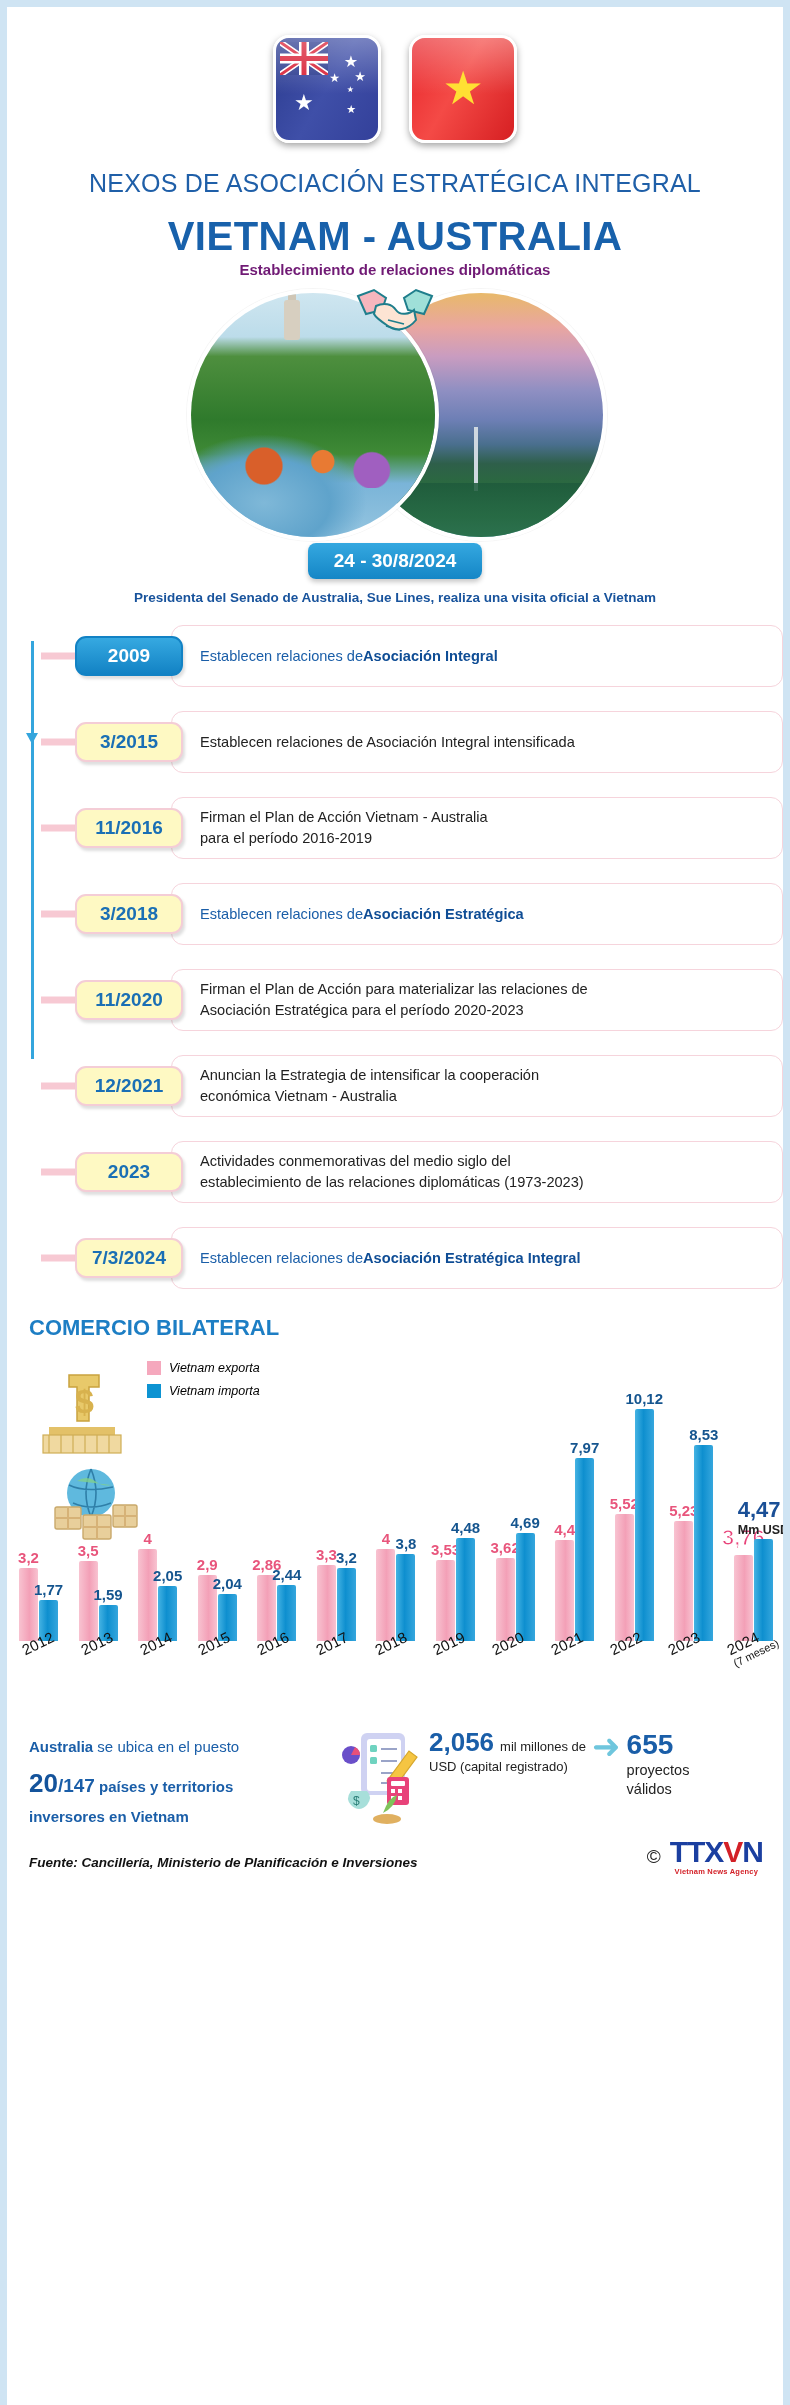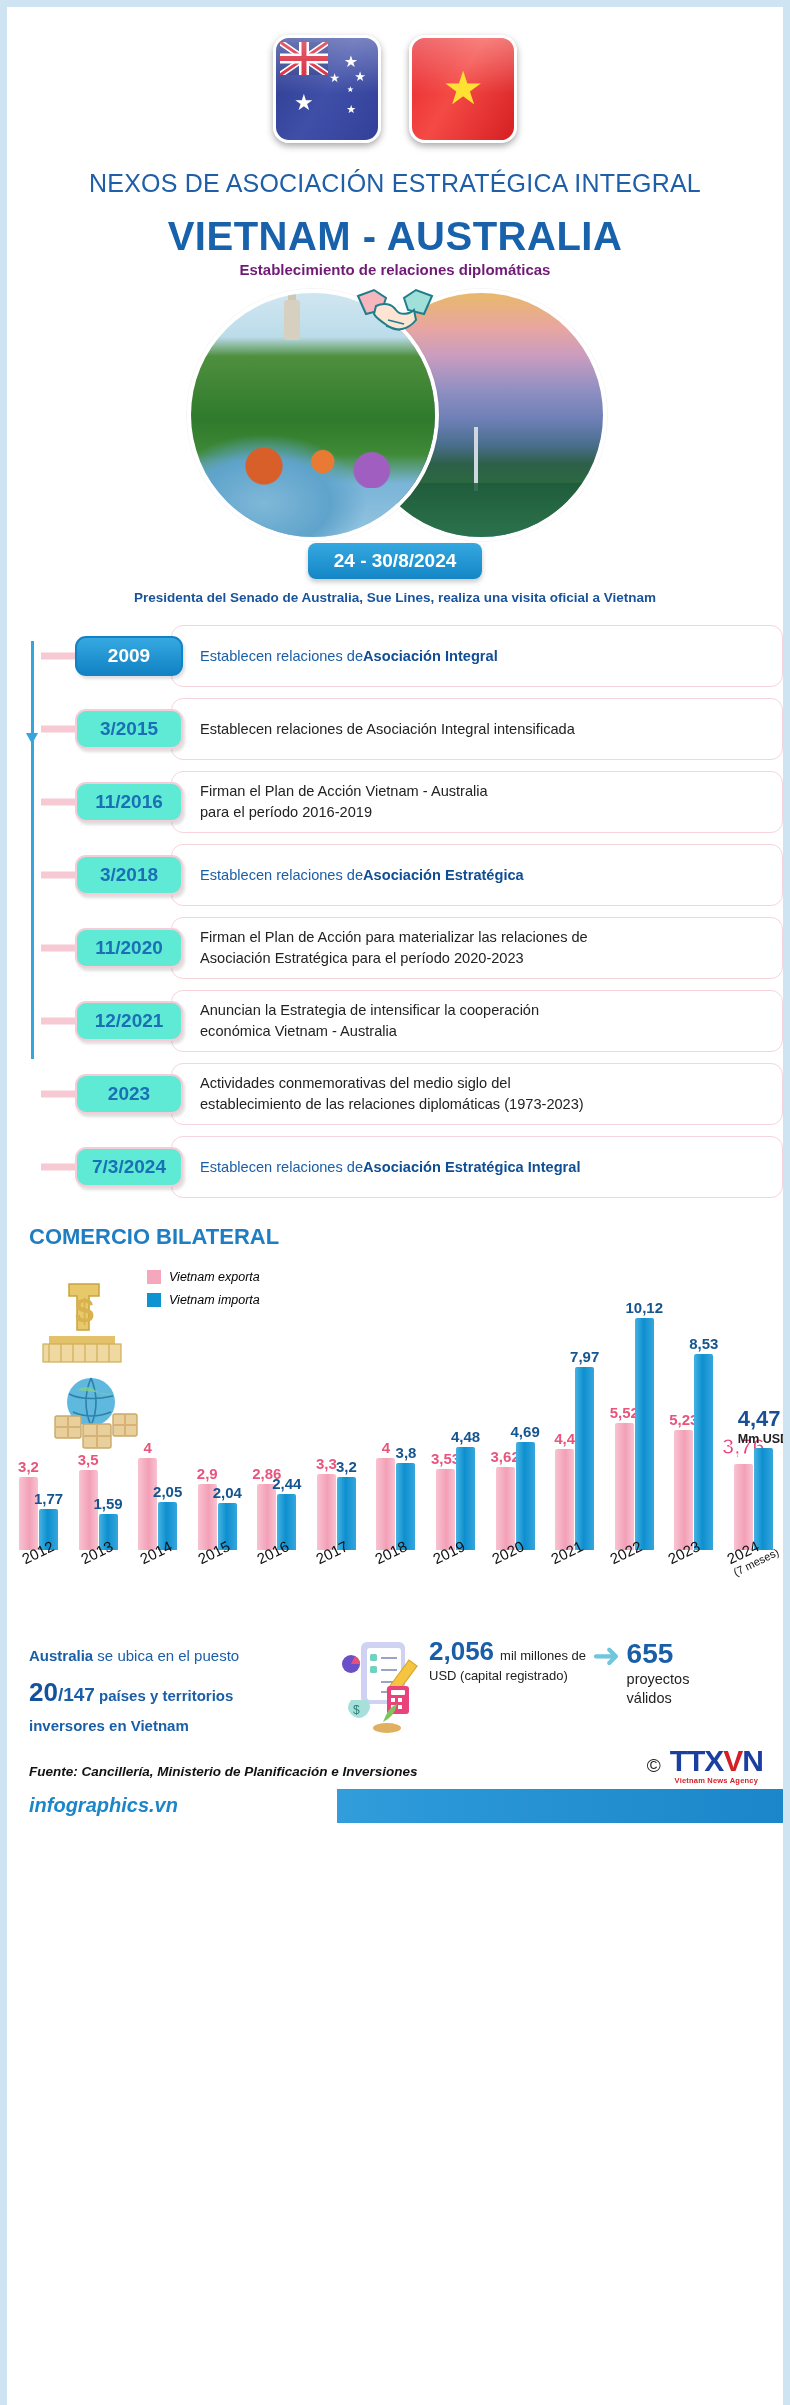--- a/index.html
+++ b/index.html
@@ -78,26 +78,26 @@
     color:#fff; font-weight:bold; font-size:19px; padding:7px 26px; border-radius:8px;
     box-shadow:0 3px 5px rgba(0,0,0,.22);
   }
   .caption { text-align:center; color:#18539c; font-weight:bold; font-size:13.5px; margin-top:11px; }
 
   
   .timeline { position:relative; margin-top:20px; padding-left:10px; }
   .tl-axis { position:absolute; left:24px; top:16px; width:3px; height:418px; background:#34a5dd; }
   .tl-axis::after{content:""; position:absolute; left:-5px; top:92px; border-left:6.5px solid transparent;
       border-right:6.5px solid transparent; border-top:11px solid #34a5dd;}
-  .tl-row { position:relative; height:auto; margin-bottom:11px; display:flex; align-items:center; }
+  .tl-row { position:relative; height:auto; margin-bottom:24px; display:flex; align-items:center; }
   .tl-stub { position:absolute; left:24px; top:50%; transform:translateY(-50%); width:40px; height:7px; background:#f7c9d3; }
   .tl-chip {
     position:relative; z-index:3; margin-left:58px; min-width:108px; height:40px;
     display:flex; align-items:center; justify-content:center;
-    background:#5eead4; border:2px solid #f4cdd6; border-radius:11px;
+    background:#fef9c3; border:2px solid #f4cdd6; border-radius:11px;
     color:#1a6fb5; font-weight:bold; font-size:19px;
     box-shadow:2px 3px 3px rgba(0,0,0,.13);
   }
   .tl-chip.active { background:linear-gradient(180deg,#36a9e1,#1282c4); border-color:#1282c4; color:#fff; }
   .tl-box {
     margin-left:-12px; flex:1; min-height:62px; display:flex; align-items:center;
     border:1.6px solid #f6d4dc; border-radius:12px; padding:8px 10px 8px 28px;
     color:#222; font-size:14.6px; line-height:1.42;
   }
   .tl-box.hl { color:#1a5ea8; }
@@ -307,21 +307,21 @@
                 <span class="vlab exp">3,5</span>
               </div>
               <div class="bar imp" style="height: 36.4506px;">
                 <span class="vlab imp">1,59</span>
               </div>
             </div>
             <div class="grp">
               <div class="bar exp" style="height: 91.6996px;">
                 <span class="vlab exp">4</span>
               </div>
-              <div class="bar imp" style="height: 48px;">
+              <div class="bar imp" style="height: 55px;">
                 <span class="vlab imp">2,05</span>
               </div>
             </div>
             <div class="grp">
               <div class="bar exp" style="height: 66.4822px;">
                 <span class="vlab exp">2,9</span>
               </div>
               <div class="bar imp" style="height: 46.7668px;">
                 <span class="vlab imp">2,04</span>
               </div>
@@ -475,19 +475,16 @@
     <div class="source">Fuente: Cancillería, Ministerio de Planificación e Inversiones</div>
 
     <div class="ttx">
       <span class="c">©</span>
       <div>
         <div class="logo">TTX<span class="r">V</span>N</div>
         <div class="sub">Vietnam News Agency</div>
       </div>
     </div>
 
-    <div class="urlbar">
-      <span class="txt">infographics.vn</span>
-    </div>
   </div>
 
 </div>
 </div>
 
 </body></html>

